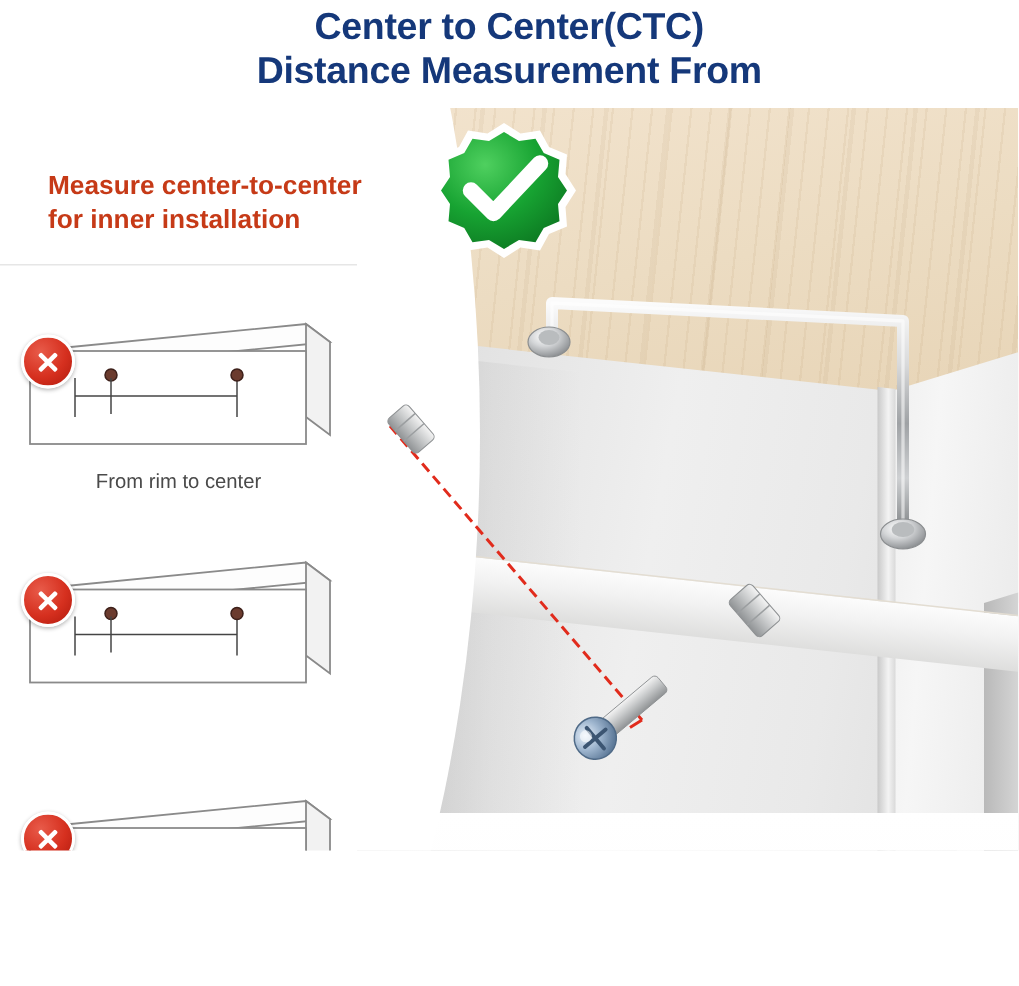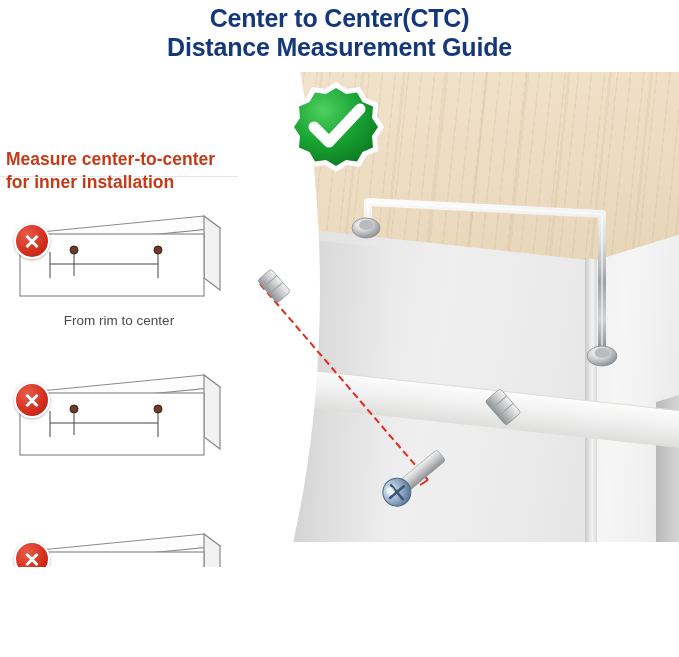--- a/index.html
+++ b/index.html
@@ -175,25 +175,24 @@
     left: 284px;
     top: 78px;
     width: 104px;
     height: 98px;
     z-index: 45;
   }
 
   
   .callout {
     position: absolute;
-    left: 6px;
+    left: 32px;
     top: 112px;
     width: 280px;
     z-index: 46;
-    margin-top: 36px;
   }
   .callout-line {
     color: #c63a17;
     font-weight: bold;
     font-size: 17.5px;
     line-height: 23px;
     white-space: nowrap;
   }
 
   
@@ -360,21 +359,21 @@
         <stop offset="100%" stop-color="#0d7a22"></stop>
       </radialGradient>
     </defs>
     <path d="M52 4 L63 11 L76 9 L82 20 L94 25 L93 38 L100 49 L93 60 L94 73 L82 78 L76 89 L63 87 L52 94 L41 87 L28 89 L22 78 L10 73 L11 60 L4 49 L11 38 L10 25 L22 20 L28 9 L41 11 Z" fill="#ffffff"></path>
     <path d="M52 10 L62 16 L73 14.5 L78.5 24 L89 28.5 L88 40 L94 49 L88 58 L89 69.5 L78.5 74 L73 83.5 L62 82 L52 88 L42 82 L31 83.5 L25.5 74 L15 69.5 L16 58 L10 49 L16 40 L15 28.5 L25.5 24 L31 14.5 L42 16 Z" fill="url(#greenG)"></path>
     <path d="M30 49 L45 64 L76 31" fill="none" stroke="#ffffff" stroke-width="11" stroke-linecap="round" stroke-linejoin="round"></path>
   </svg>
 
   <div class="title-block">
     <div class="title-line">Center to Center(CTC)</div>
-    <div class="title-line">Distance Measurement Guide</div>
+    <div class="title-line">Distance Measurement From</div>
   </div>
 
   <div class="callout">
     <div class="callout-line">Measure center-to-center</div>
     <div class="callout-line">for inner installation</div>
   </div>
 
   <div class="left-divider"></div>
   <div class="left-panel">
 

